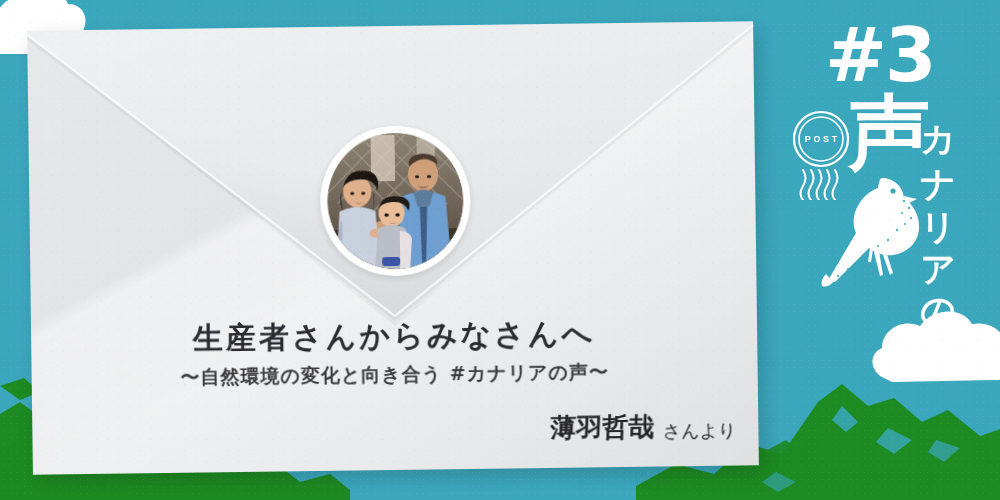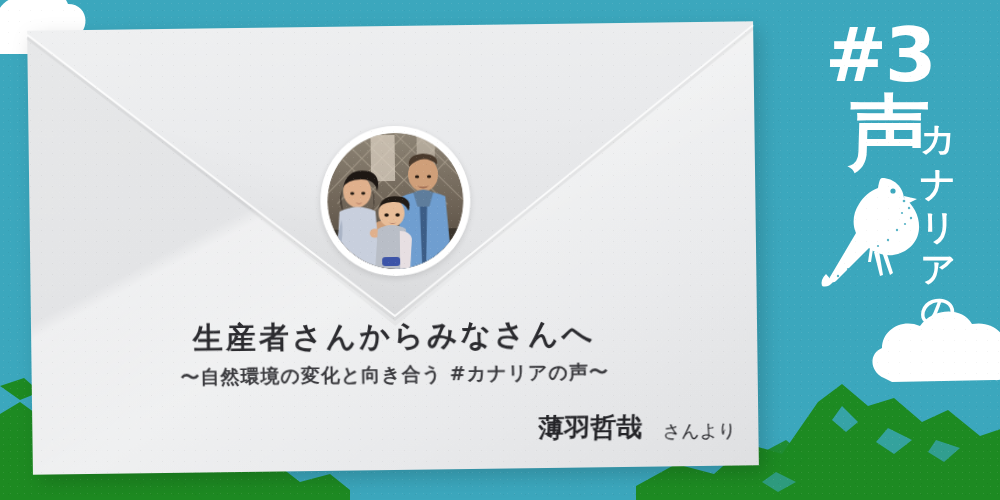--- a/index.html
+++ b/index.html
@@ -152,21 +152,21 @@
   .sign-name {
     font-family: "DejaVu Sans", "Liberation Sans", sans-serif;
     font-weight: bold;
     font-size: 26px;
     letter-spacing: 0px;
     transform: skewX(-3deg);
   }
   .sign-suffix {
     font-family: "DejaVu Sans", "Liberation Sans", sans-serif;
     font-size: 18px;
-    margin-left: 20px;
+    margin-left: 8px;
     padding-bottom: 1px;
   }
 
   
   #hero { position: absolute; left: 770px; top: 0; width: 230px; height: 500px; }
   .hash3 {
     position: absolute;
     left: 55px;
     top: 18px;
     font-family: "DejaVu Sans", "Liberation Sans", sans-serif;
@@ -340,20 +340,34 @@
   </div>
 
   <div id="hero">
 
     <div class="hash3">#3</div>
 
     <div class="koe">声</div>
 
     <div class="vert-word">カナリアの</div>
 
+    <div class="postmark">
+      <svg width="72" height="92" viewBox="0 0 72 92">
+        <circle cx="31" cy="31" r="27" fill="none" stroke="#ffffff" stroke-width="2.2"></circle>
+        <circle cx="31" cy="31" r="22" fill="none" stroke="#ffffff" stroke-width="1.6"></circle>
+        <g stroke="#ffffff" stroke-width="2" fill="none" stroke-linecap="round">
+          <path d="M13,62 q5,8 0,16 q-5,8 0,14"></path>
+          <path d="M21,62 q5,8 0,16 q-5,8 0,14"></path>
+          <path d="M29,62 q5,8 0,16 q-5,8 0,14"></path>
+          <path d="M37,62 q5,8 0,16 q-5,8 0,14"></path>
+          <path d="M45,62 q5,8 0,16 q-5,8 0,14"></path>
+        </g>
+      </svg>
+      <div class="postmark-label">POST</div>
+    </div>
 
     <div class="bird">
       <svg width="108" height="122" viewBox="0 0 108 122">
         <g fill="#ffffff">
 
           <path d="M64,10 c12,0 21,9 22,20 c10,7 16,19 15,31 c-1,14 -12,24 -26,26 c-9,1 -18,-2 -24,-7 l-33,33 c-3,3 -8,0 -6,-4 l26,-44 c-4,-9 -3,-20 3,-29 c4,-7 11,-13 19,-16 c1,-6 2,-10 4,-10 Z"></path>
 
           <path d="M86,28 l13,3 l-12,6 Z"></path>
 
           <path d="M56,84 l6,24 l3,-1 l-4,-24 Z"></path>

